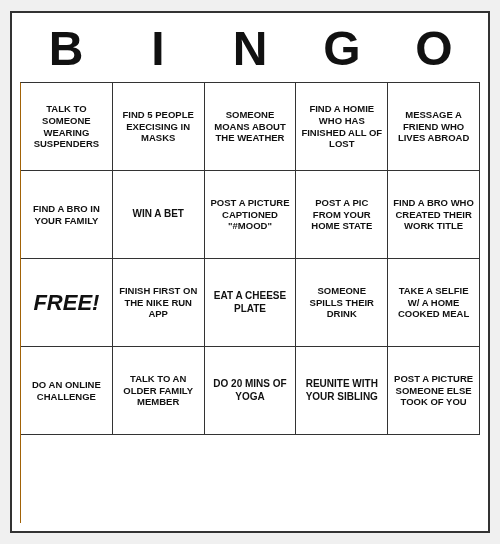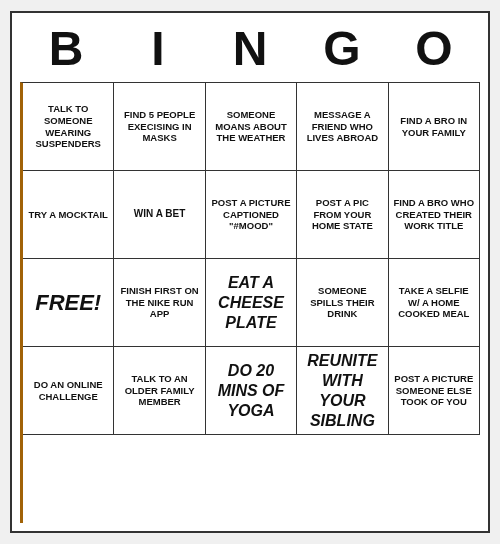--- a/index.html
+++ b/index.html
@@ -31,21 +31,21 @@
       font-weight: bold;
       width: 88px;
       text-align: center;
       color: #111;
     }
 
     .bingo-grid {
       display: grid;
       grid-template-columns: repeat(5, 1fr);
       grid-template-rows: repeat(5, 88px);
-      border-left: 3px solid #a16207;
+      border-left: 1px solid #a16207;
       border-top: 1px solid #333;
     }
 
     .bingo-cell {
       border-right: 1px solid #333;
       border-bottom: 1px solid #333;
       display: flex;
       align-items: center;
       justify-content: center;
       text-align: center;
@@ -63,43 +63,42 @@
       font-style: italic;
       text-align: right;
     }
 
     .bingo-cell.large-text {
       font-size: 10px;
       font-weight: bold;
     }
 
     .bingo-cell.medium-text {
-      font-size: 16px;
+      font-size: 10px;
       font-weight: bold;
-      font-style: italic;
     }
   </style>
 </head>
 <body>
 
 <div class="bingo-card">
   <div class="bingo-title">
   <div class="bingo-letter">B</div>
       <div class="bingo-letter">I</div>
       <div class="bingo-letter">N</div>
       <div class="bingo-letter">G</div>
       <div class="bingo-letter">O</div>
     </div>
   <div class="bingo-grid">
   <div class="bingo-cell">TALK TO SOMEONE WEARING SUSPENDERS</div>
       <div class="bingo-cell">FIND 5 PEOPLE EXECISING IN MASKS</div>
       <div class="bingo-cell">SOMEONE MOANS ABOUT THE WEATHER</div>
+      <div class="bingo-cell">FIND A homie WHO HAS FINISHED ALL OF LOST</div>
       <div class="bingo-cell">MESSAGE A FRIEND WHO LIVES ABROAD</div>
       <div class="bingo-cell">FIND A BRO IN YOUR FAMILY</div>
-      <div class="bingo-cell">TRY A MOCKTAIL</div>
       <div class="bingo-cell large-text">WIN A BET</div>
       <div class="bingo-cell">POST A PICTURE CAPTIONED "#MOOD"</div>
       <div class="bingo-cell">POST A PIC FROM YOUR HOME STATE</div>
       <div class="bingo-cell">FIND A BRO WHO CREATED THEIR WORK TITLE</div>
       <div class="bingo-cell free">Free!</div>
       <div class="bingo-cell">FINISH FIRST ON THE NIKE RUN APP</div>
       <div class="bingo-cell medium-text">EAT A CHEESE PLATE</div>
       <div class="bingo-cell">SOMEONE SPILLS THEIR DRINK</div>
       <div class="bingo-cell">TAKE A SELFIE W/ A HOME COOKED MEAL</div>
       <div class="bingo-cell">DO AN ONLINE CHALLENGE</div>

